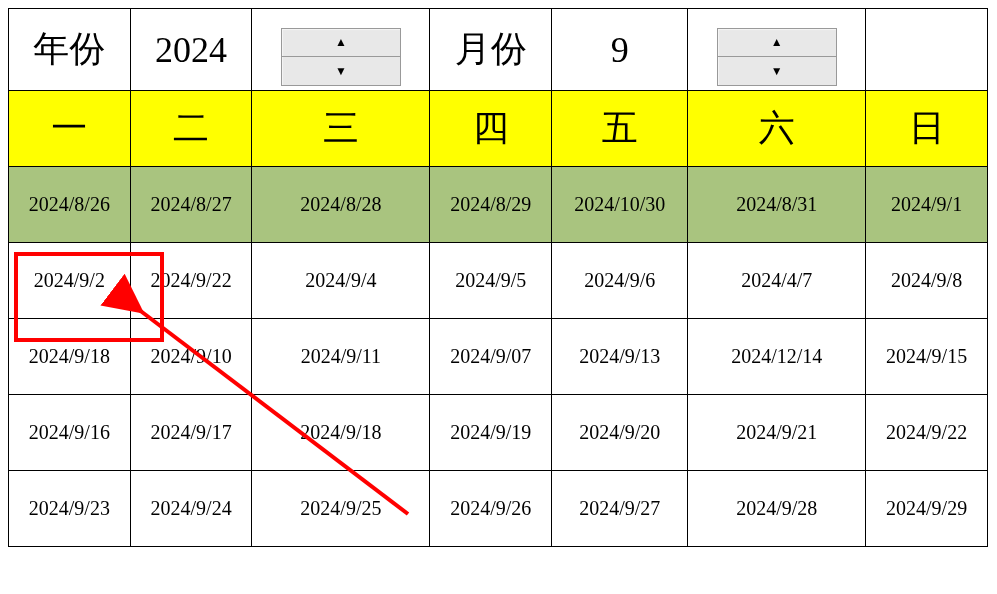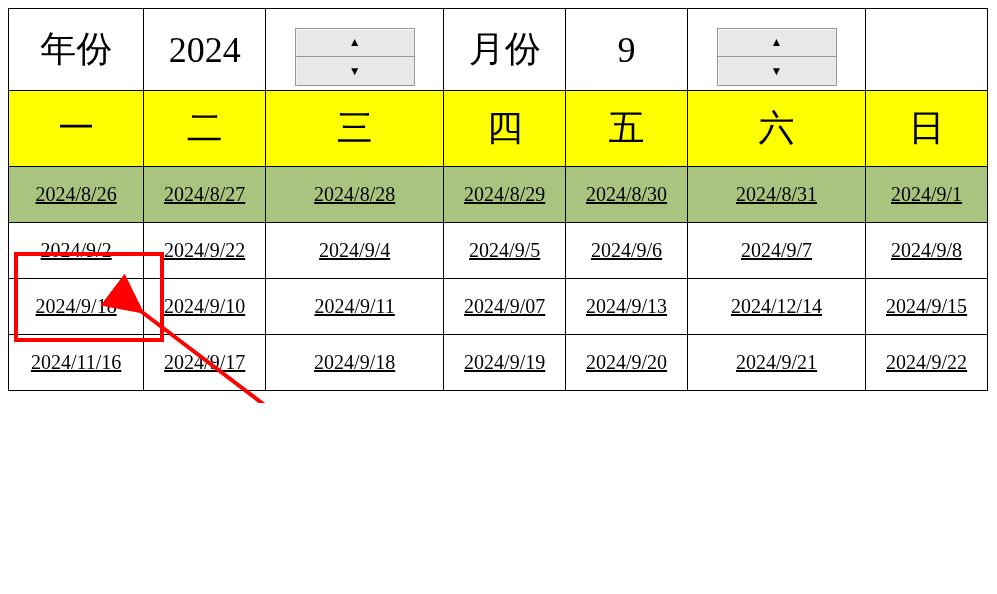--- a/index.html
+++ b/index.html
@@ -25,23 +25,22 @@
     }
     .header-row td.empty {
       background: #fff;
     }
     .weekday-row td {
       height: 76px;
       background: #ffff00;
       font-size: 36px;
     }
     .date-row td {
-      height: 56px;
+      height: 76px;
       font-size: 20px;
-      text-decoration: underline;
     }
     .prev-month {
       background: #a9c47f !important;
     }
     .spinner {
       display: inline-flex;
       flex-direction: column;
       width: 120px;
       height: 58px;
       background: #e8e8e8;
@@ -127,50 +126,59 @@
     <td>四</td>
     <td>五</td>
     <td>六</td>
     <td>日</td>
   </tr>
   <tr class="date-row">
     <td class="prev-month">2024/8/26</td>
     <td class="prev-month">2024/8/27</td>
     <td class="prev-month">2024/8/28</td>
     <td class="prev-month">2024/8/29</td>
-    <td class="prev-month">2024/8/30</td>
+    <td class="prev-month">2024/10/30</td>
     <td class="prev-month">2024/8/31</td>
     <td class="prev-month">2024/9/1</td>
   </tr>
   <tr class="date-row">
     <td>2024/9/2</td>
     <td>2024/9/22</td>
     <td>2024/9/4</td>
     <td>2024/9/5</td>
     <td>2024/9/6</td>
-    <td>2024/9/7</td>
+    <td>2024/4/7</td>
     <td>2024/9/8</td>
   </tr>
   <tr class="date-row">
     <td>2024/9/18</td>
     <td>2024/9/10</td>
     <td>2024/9/11</td>
     <td>2024/9/07</td>
     <td>2024/9/13</td>
     <td>2024/12/14</td>
     <td>2024/9/15</td>
   </tr>
   <tr class="date-row">
-    <td>2024/11/16</td>
+    <td>2024/9/16</td>
     <td>2024/9/17</td>
     <td>2024/9/18</td>
     <td>2024/9/19</td>
     <td>2024/9/20</td>
     <td>2024/9/21</td>
     <td>2024/9/22</td>
+  </tr>
+  <tr class="date-row">
+    <td>2024/9/23</td>
+    <td>2024/9/24</td>
+    <td>2024/9/25</td>
+    <td>2024/9/26</td>
+    <td>2024/9/27</td>
+    <td>2024/9/28</td>
+    <td>2024/9/29</td>
   </tr>
 </tbody>
     </table>
 
 <div class="highlight-annotation" style="left:6px; top:244px;">
   <div class="highlight-box"></div>
 </div>
 
 <svg class="arrow-svg" viewBox="0 0 320 260">
   <defs>

